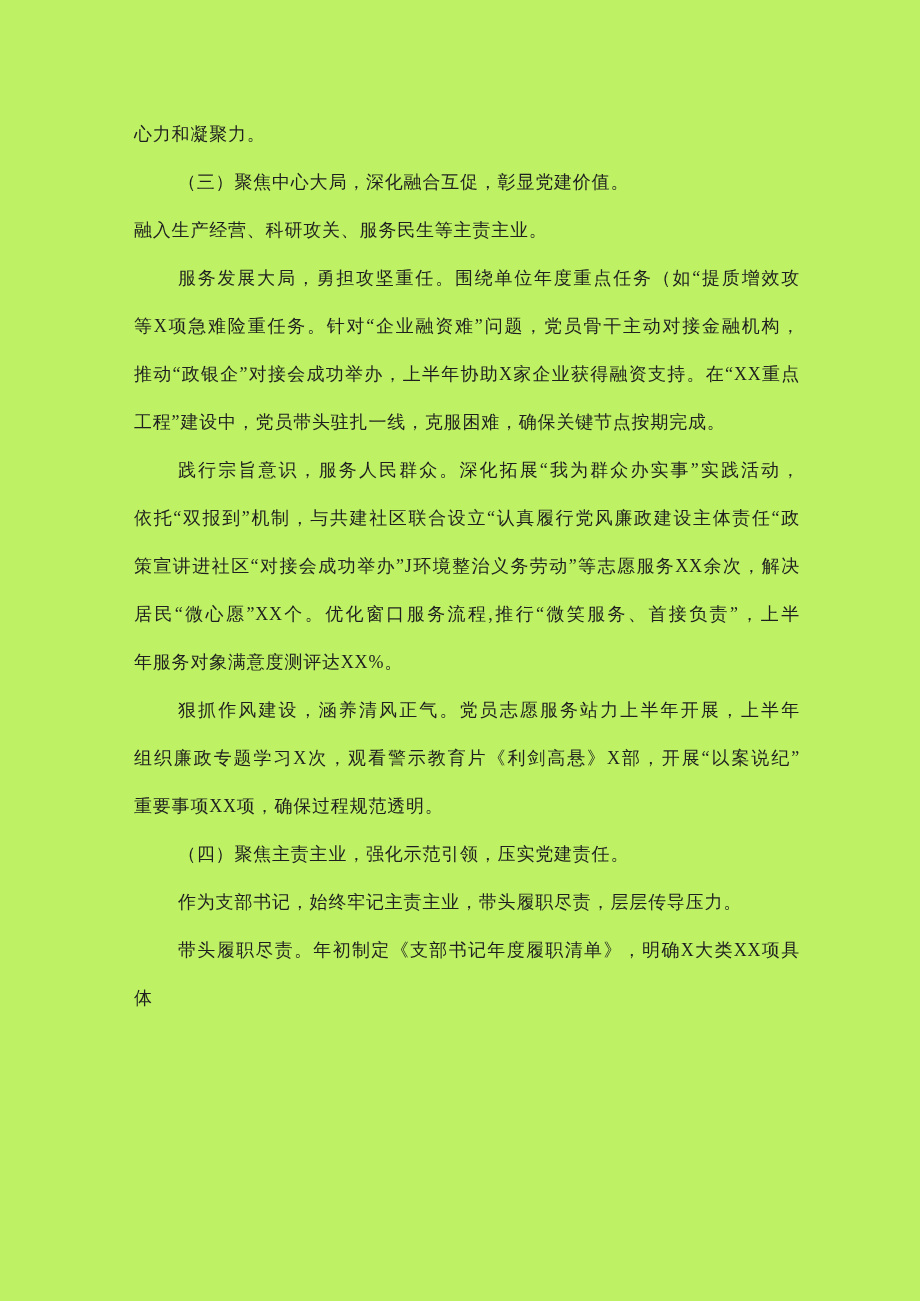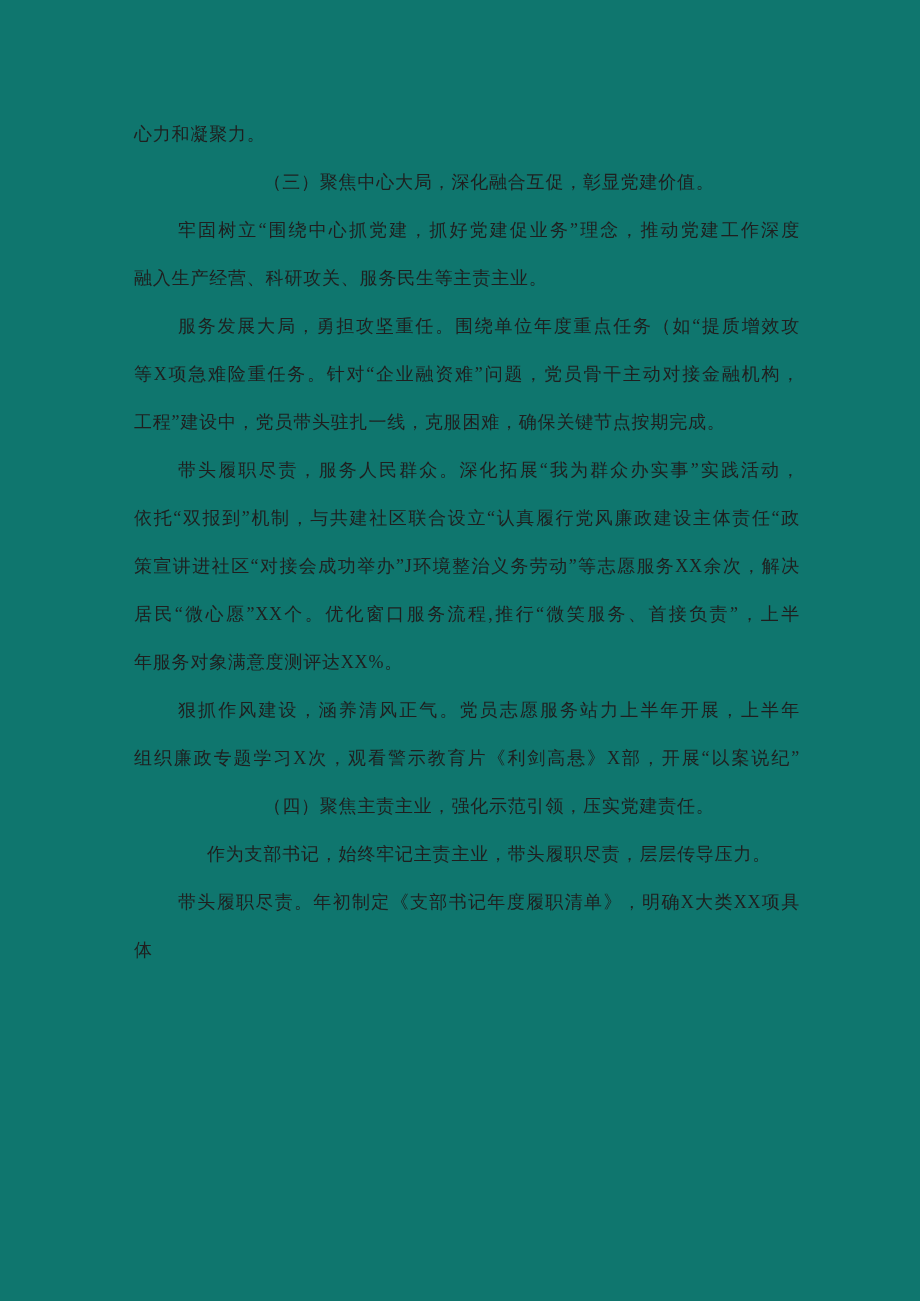--- a/index.html
+++ b/index.html
@@ -23,43 +23,43 @@
     font-weight: 400;
   }
   .line {
     height: 48px;
     line-height: 48px;
     white-space: normal;
     overflow: visible;
   }
   .line.indent {
     text-indent: 44px;
-    text-align: center;
   }
   .line.full {
     text-align: justify;
     text-align-last: justify;
   }
 </style>
 </head>
 <body>
 
-<div class="page" style="background: #0f766e;">
+<div class="page" style="background: #bef264;">
   <div class="doc-body" id="doc-body" style="color: rgb(31, 31, 31);">
       <div class="line">心力和凝聚力。</div>
       <div class="line indent">（三）聚焦中心大局，深化融合互促，彰显党建价值。</div>
-      <div class="line indent full">牢固树立“围绕中心抓党建，抓好党建促业务”理念，推动党建工作深度</div>
       <div class="line">融入生产经营、科研攻关、服务民生等主责主业。</div>
       <div class="line indent full">服务发展大局，勇担攻坚重任。围绕单位年度重点任务（如“提质增效攻</div>
       <div class="line full">等X项急难险重任务。针对“企业融资难”问题，党员骨干主动对接金融机构，</div>
+      <div class="line full">推动“政银企”对接会成功举办，上半年协助X家企业获得融资支持。在“XX重点</div>
       <div class="line">工程”建设中，党员带头驻扎一线，克服困难，确保关键节点按期完成。</div>
-      <div class="line indent full">带头履职尽责，服务人民群众。深化拓展“我为群众办实事”实践活动，</div>
+      <div class="line indent full">践行宗旨意识，服务人民群众。深化拓展“我为群众办实事”实践活动，</div>
       <div class="line full">依托“双报到”机制，与共建社区联合设立“认真履行党风廉政建设主体责任“政</div>
       <div class="line full">策宣讲进社区“对接会成功举办”J环境整治义务劳动”等志愿服务XX余次，解决</div>
       <div class="line full">居民“微心愿”XX个。优化窗口服务流程,推行“微笑服务、首接负责”，上半</div>
       <div class="line">年服务对象满意度测评达XX%。</div>
       <div class="line indent full">狠抓作风建设，涵养清风正气。党员志愿服务站力上半年开展，上半年</div>
       <div class="line full">组织廉政专题学习X次，观看警示教育片《利剑高悬》X部，开展“以案说纪”</div>
+      <div class="line">重要事项XX项，确保过程规范透明。</div>
       <div class="line indent">（四）聚焦主责主业，强化示范引领，压实党建责任。</div>
       <div class="line indent">作为支部书记，始终牢记主责主业，带头履职尽责，层层传导压力。</div>
       <div class="line indent full">带头履职尽责。年初制定《支部书记年度履职清单》，明确X大类XX项具体</div>
     </div>
 </div>
 
 </body></html>

